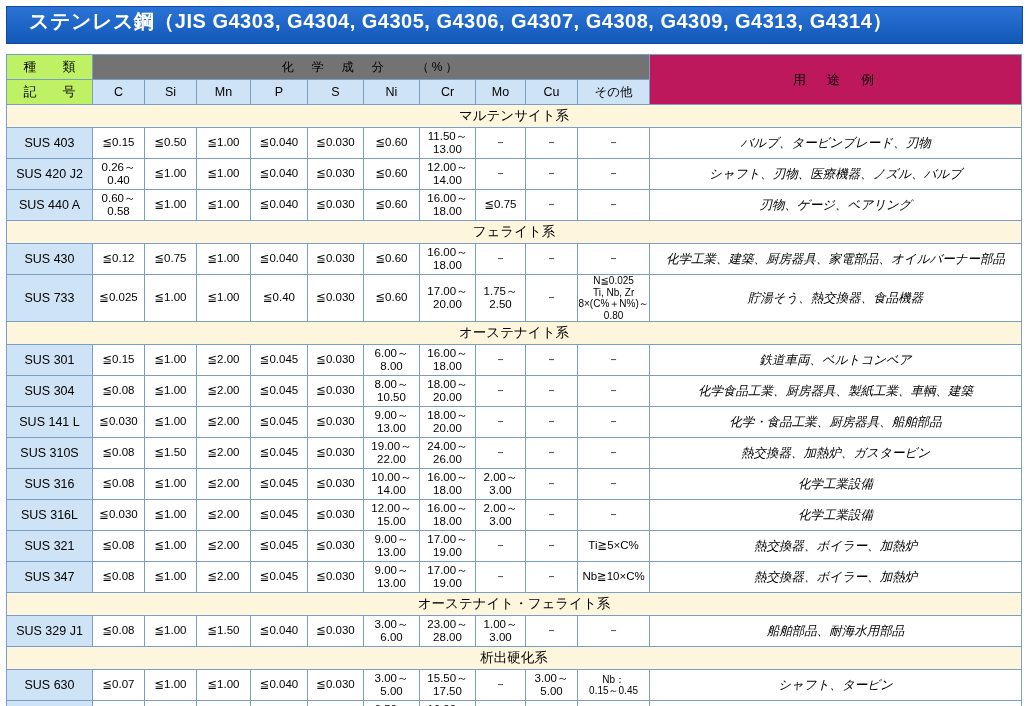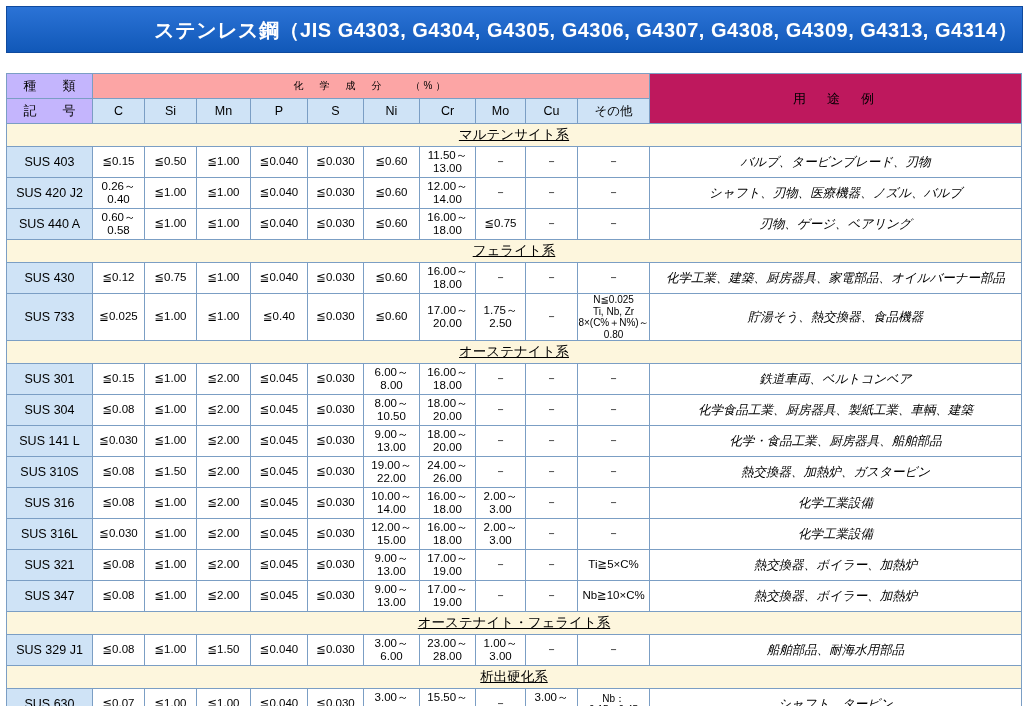--- a/index.html
+++ b/index.html
@@ -15,54 +15,53 @@
     overflow: hidden;
   }
   #page {
     position: relative;
     width: 1029px;
     height: 706px;
     box-sizing: border-box;
     padding: 0 6px;
   }
   .title-bar {
-    margin: 6px 0 20px 0;
+    margin: 6px 0 10px 0;
     background: #1b62c4;
     background: linear-gradient(#2b73d6, #1158b8);
     color: #ffffff;
     font-size: 20px;
     font-weight: bold;
     letter-spacing: 0.5px;
-    padding: 10px 4px 8px 22px;
+    padding: 1px 4px 8px 22px;
     box-sizing: border-box;
     border: 1px solid #0f4a9e;
-    text-align: right;
   }
   table.main {
     border-collapse: collapse;
     width: 1016px;
     table-layout: fixed;
     font-size: 11.5px;
   }
   table.main td, table.main th {
     border: 1px solid #7b9ec4;
     padding: 0;
     text-align: center;
     vertical-align: middle;
     font-weight: normal;
   }
   .hd-kind {
-    background: #c4b5fd;
+    background: #bef264;
     font-size: 13px;
     text-align: left;
     padding-left: 10px;
   }
   .hd-chem {
-    background: #fca5a5;
-    font-size: 10px;
+    background: #737373;
+    font-size: 12px;
     letter-spacing: 3px;
     height: 24px;
   }
   .hd-use {
     background: #be185d;
     font-size: 13px;
     letter-spacing: 4px;
   }
   .hd-sub {
     background: #cfe3f6;
@@ -70,21 +69,20 @@
     height: 24px;
   }
   
   .group td {
     background: #fdf6dd;
     text-align: left;
     padding: 3px 0 3px 8px;
     font-size: 13.5px;
     font-weight: bold;
     height: 22px;
-    text-decoration: underline;
   }
   
   tr.data td {
     height: 30px;
     background: #ffffff;
   }
   td.name {
     background: #cfe3f6 !important;
     text-align: left;
     padding-left: 8px;

